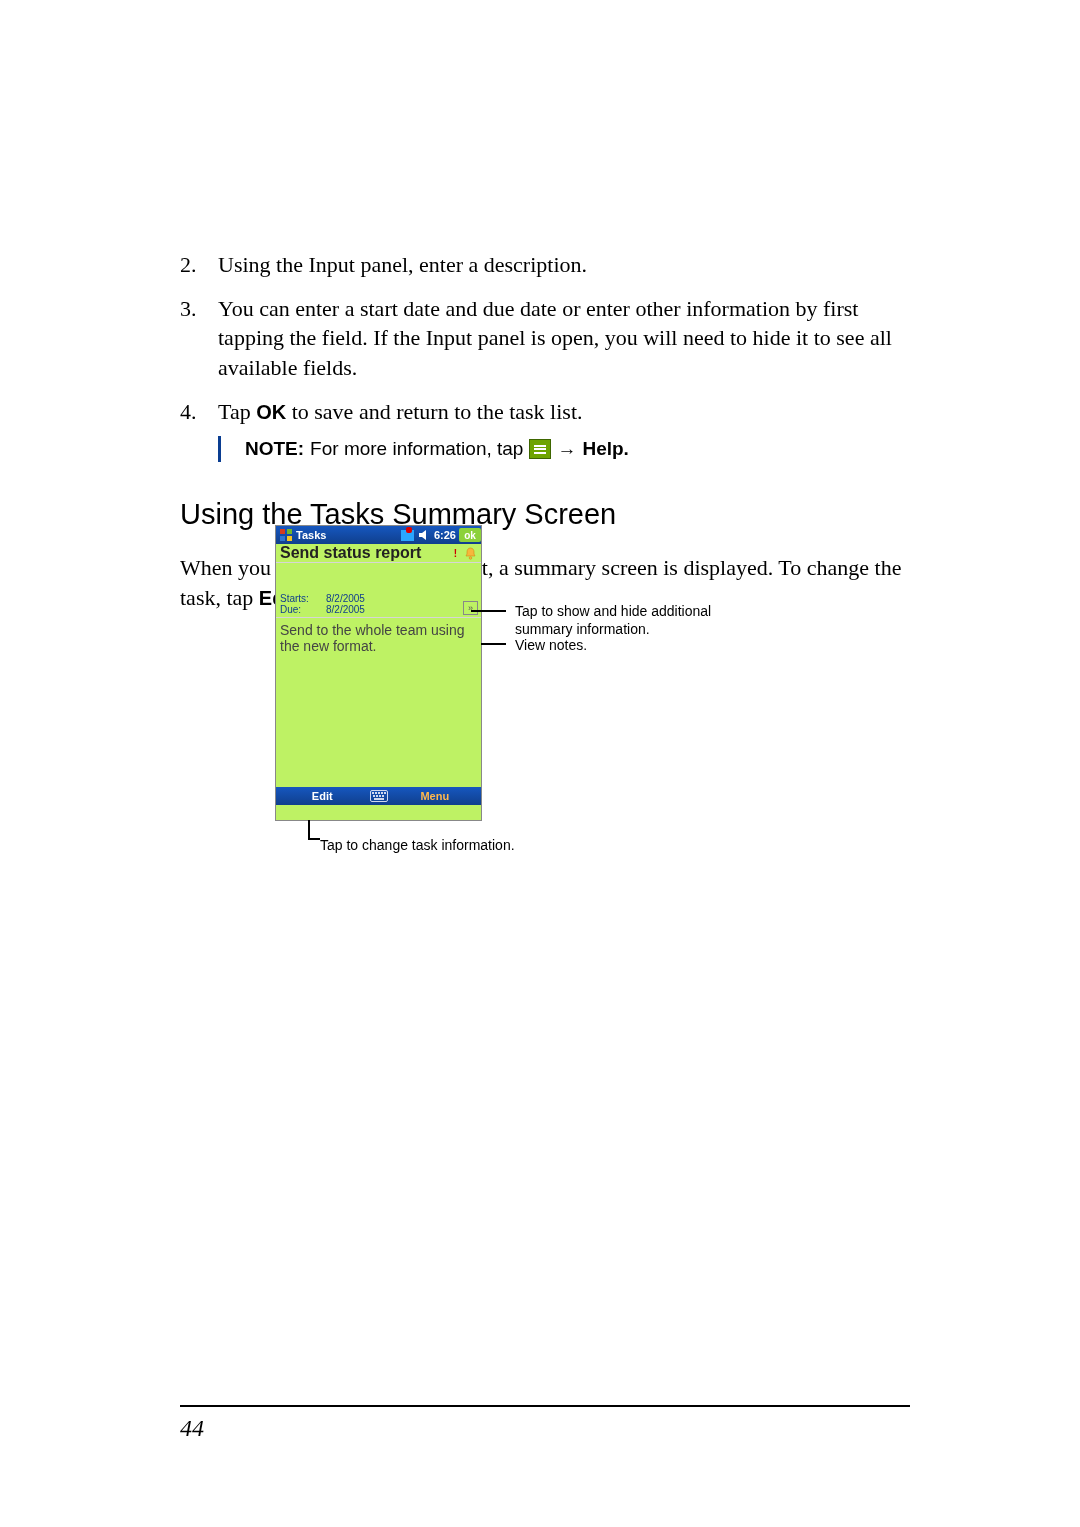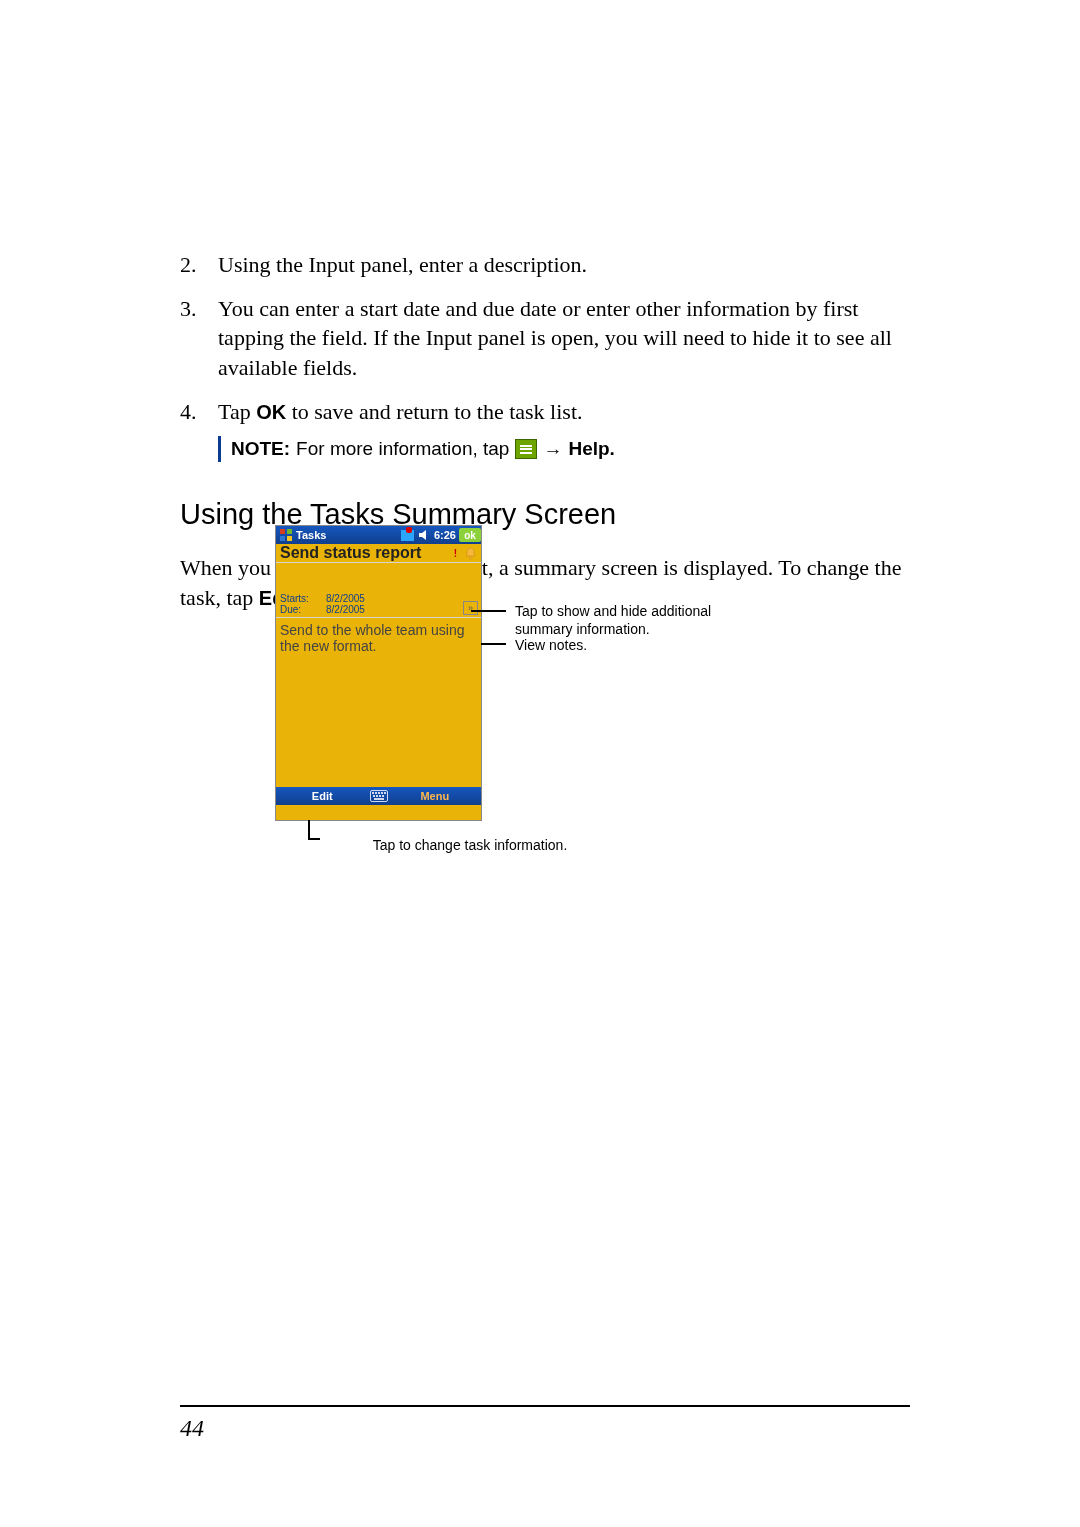--- a/index.html
+++ b/index.html
@@ -19,21 +19,21 @@
     padding: 250px 170px 0 180px;
   }
   .prose { font-size: 22px; line-height: 1.35; }
   .prose-sans { font-family: Arial, Helvetica, sans-serif; font-size: 20px; }
   ol.steps { list-style: none; padding: 0; margin: 0 0 22px 0; }
   ol.steps > li { position: relative; padding-left: 38px; margin: 0 0 14px 0; }
   ol.steps > li > .marker { position: absolute; left: 0; top: 0; font-size: 22px; }
   .bold { font-weight: bold; }
   .note-bar {
     border-left: 3px solid #0a3d91;
-    padding-left: 10px;
+    padding-left: 24px;
     margin-top: 10px;
     font-family: Arial, Helvetica, sans-serif;
     font-size: 19px;
     display: flex;
     align-items: center;
     gap: 6px;
   }
   .start-icon {
     display: inline-flex;
     width: 20px; height: 18px;
@@ -62,21 +62,21 @@
     top: 525px;
     width: 700px;
     height: 350px;
   }
   .device {
     position: absolute;
     left: 0; top: 0;
     width: 205px;
     height: 294px;
     border: 1px solid #888;
-    background: #eab308;
+    background: #bef264;
     font-family: Tahoma, Arial, sans-serif;
     font-size: 10px;
   }
   .titlebar {
     height: 18px;
     background: linear-gradient(#1657bf, #103f8d);
     color: #fff;
     display: flex;
     align-items: center;
     font-size: 11px;
@@ -168,21 +168,21 @@
   }
   .callout .lead {
     position: absolute;
     background: #000;
     height: 2px;
   }
   .callout.right1 { left: 240px; top: 78px; width: 250px; }
   .callout.right1 .lead { left: -44px; top: 7px; width: 35px; }
   .callout.right2 { left: 240px; top: 112px; width: 250px; }
   .callout.right2 .lead { left: -34px; top: 6px; width: 25px; }
-  .callout.bottom { left: 45px; top: 312px; width: 300px; text-align: center; }
+  .callout.bottom { left: 45px; top: 312px; width: 300px; }
   .callout.bottom .vlead {
     position: absolute;
     width: 2px; height: 18px;
     background: #000;
     left: -12px; top: -17px;
   }
   .callout.bottom .hlead {
     position: absolute;
     height: 2px; width: 12px;
     background: #000;

